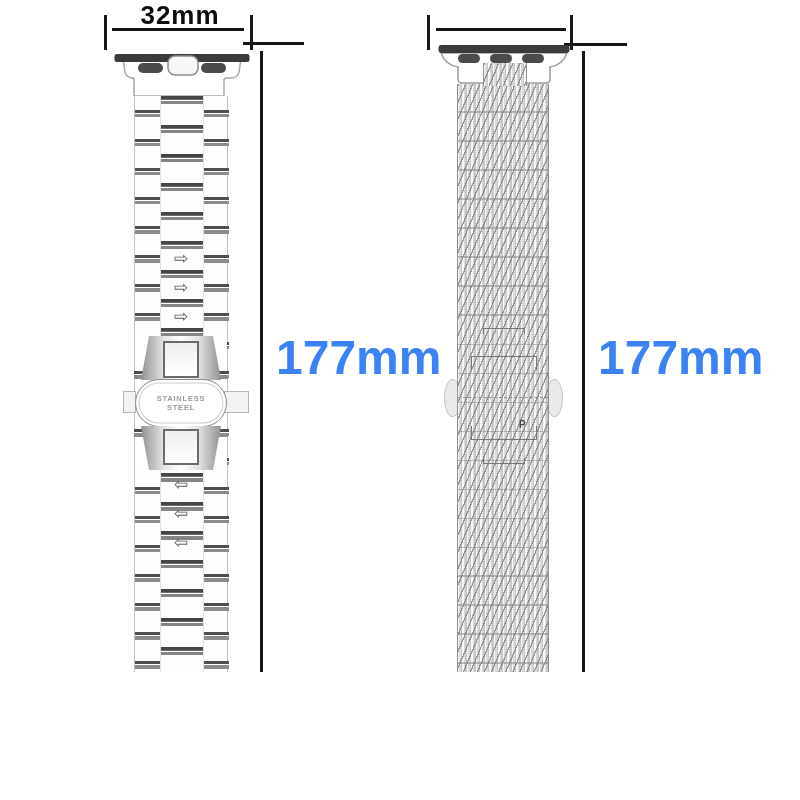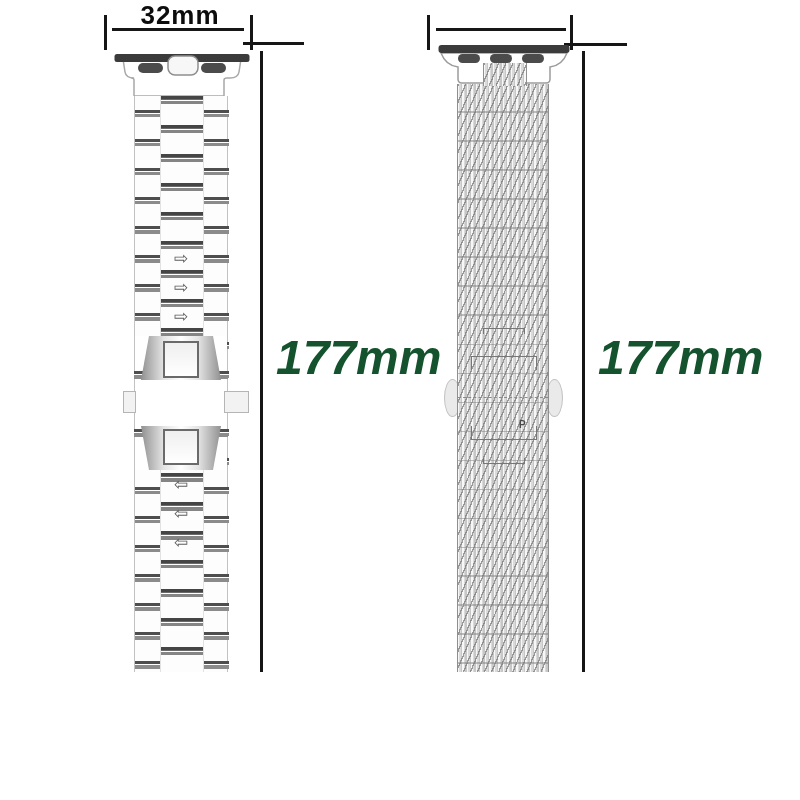--- a/index.html
+++ b/index.html
@@ -1,21 +1,21 @@
 <!DOCTYPE html>
 <html><head>
 <meta charset="utf-8">
 <style>
   html,body{margin:0;padding:0;background:#ffffff;}
   .stage{position:relative;width:800px;height:672px;background:#ffffff;overflow:hidden;
          font-family:"Liberation Sans", sans-serif;}
   .abs{position:absolute;}
   .ink{background:#161616;}
   .dim-label{color:#0d0d0d;font-weight:bold;font-size:26px;letter-spacing:1px;text-align:center;}
-  .len-label{color:#14532d;font-weight:bold;font-size:48px;letter-spacing:0px;text-align:center;white-space:nowrap;font-style:italic;}
+  .len-label{color:#3b82f6;font-weight:bold;font-size:48px;letter-spacing:0px;text-align:center;white-space:nowrap;}
 
   
   .band-left{left:134px;top:96px;width:94px;height:618px;z-index:1;
              border-left:1.5px solid #c2c2c2;border-right:1.5px solid #c2c2c2;box-sizing:border-box;background:#fdfdfd;}
   .col{position:absolute;top:0;height:100%;}
   .col-side{background-image:repeating-linear-gradient(180deg,
       rgba(0,0,0,0) 0px 14px,#4e4e4e 14px 17px,#ffffff 17px 18px,#8b8b8b 18px 21.5px,rgba(0,0,0,0) 21.5px 29px);}
   .col-center{border-left:1px solid #e2e2e2;border-right:1px solid #e2e2e2;box-sizing:border-box;
       background-image:repeating-linear-gradient(180deg,
       #454545 0px 3px,#6a6a6a 3px 4px,#ffffff 4px 5px,#858585 5px 8.5px,rgba(0,0,0,0) 8.5px 29px);}
@@ -92,20 +92,24 @@
 
   <div class="abs clasp-block"></div>
   <div class="abs stub" style="left:134px;top:371px;"></div>
   <div class="abs stub" style="left:202px;top:371px;"></div>
   <div class="abs stub" style="left:134px;top:429px;"></div>
   <div class="abs stub" style="left:202px;top:429px;"></div>
   <div class="abs clasp-arm arm-up" style="top:336px;"></div>
   <div class="abs clasp-rect" style="top:341px;height:37px;"></div>
   <div class="abs wing" style="left:123px;top:391px;width:13px;height:22px;"></div>
   <div class="abs wing" style="left:224px;top:391px;width:25px;height:22px;"></div>
+  <div class="abs stadium">
+    <span>STAINLESS</span>
+    <span>STEEL</span>
+  </div>
   <div class="abs clasp-arm arm-dn" style="top:426px;"></div>
   <div class="abs clasp-rect" style="top:429px;height:36px;"></div>
 
   <div class="abs arrow" style="left:171px;top:474px;">⇦</div>
   <div class="abs arrow" style="left:171px;top:503px;">⇦</div>
   <div class="abs arrow" style="left:171px;top:532px;">⇦</div>
 
   <div class="abs" style="left:159px;top:710px;width:44px;height:28px;background:#ffffff;border-left:1px solid #cccccc;border-right:1px solid #cccccc;z-index:2;box-sizing:border-box;"></div>
   <svg class="abs adapter" style="left:114px;top:712px;" width="136" height="50" viewBox="0 0 136 50">
     <path d="M20,0 L20,14 L16,15 Q7,17 5,26 Q3,31 2,36 L134,36 Q133,31 131,26 Q129,17 120,15 L114,14 L114,0 L89,0 L89,22 L45,22 L45,0 Z" fill="#ffffff" stroke="#a8a8a8" stroke-width="1.5"></path>

